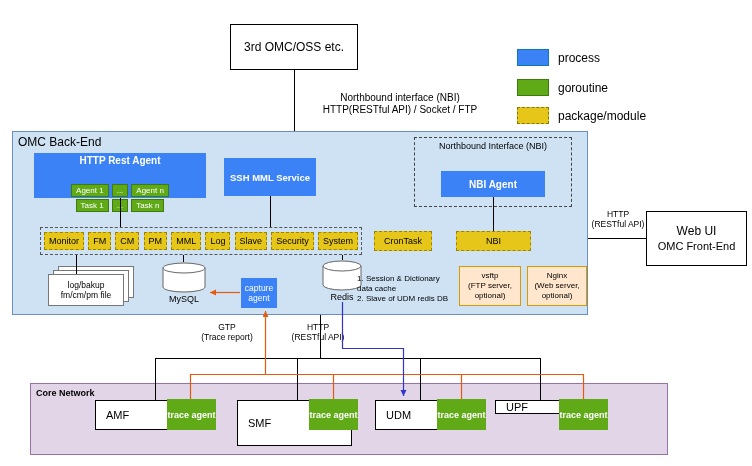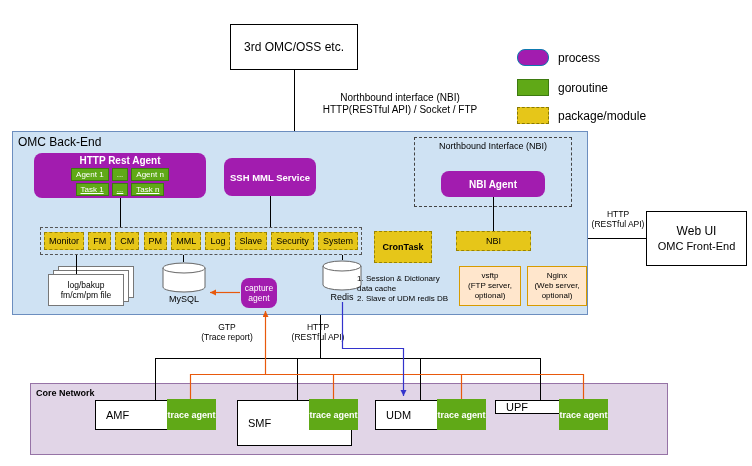--- a/index.html
+++ b/index.html
@@ -2,21 +2,21 @@
 <html><head>
 <meta charset="utf-8">
 <style>
   html,body{margin:0;padding:0;background:#fff;}
   *{box-sizing:border-box;}
   .canvas{position:relative;width:752px;height:466px;background:#fff;
           font-family:"Liberation Sans",sans-serif;color:#000;overflow:hidden;}
   .abs{position:absolute;}
   .center{display:flex;align-items:center;justify-content:center;text-align:center;}
   .col{flex-direction:column;}
-  .proc{background:#a21caf;color:#fff;border-radius:8px;}
+  .proc{background:#3b82f6;color:#fff;}
   .goro{background:#60a917;color:#fff;}
   .pkg{background:#e6c619;border:1px dashed #9a8400;color:#000;font-size:9px;
        padding:3px 4px;white-space:nowrap;line-height:10px;}
   .outline-box{background:#fff;border:1px solid #000;}
   .mini{font-size:8px;line-height:9px;padding:1px 4px;border:1px solid #3d7a10;white-space:nowrap;}
   .sheet{position:absolute;width:76px;height:32px;background:#fff;border:1px solid #777;}
   .legend-label{font-size:12px;}
   svg.overlay{position:absolute;left:0;top:0;pointer-events:none;}
 </style>
 </head>
@@ -38,26 +38,26 @@
   <div class="abs goro" style="left:517px;top:79px;width:32px;height:17px;border:1px solid #3d7a10;"></div>
   <div class="abs legend-label" style="left:558px;top:81px;">goroutine</div>
   <div class="abs" style="left:517px;top:107px;width:32px;height:17px;background:#e6c619;border:1px dashed #8a7a00;"></div>
   <div class="abs legend-label" style="left:558px;top:109px;">package/module</div>
 
   <div class="abs" style="left:12px;top:131px;width:576px;height:184px;background:#cfe2f3;border:1px solid #6c8ebf;"></div>
   <div class="abs" style="left:18px;top:135px;font-size:12px;">OMC Back-End</div>
 
   <div class="abs proc" style="left:34px;top:153px;width:172px;height:45px;padding-top:2px;">
     <div style="text-align:center;font-size:10px;font-weight:bold;">HTTP Rest Agent</div>
-    <div style="display:flex;justify-content:center;gap:3px;margin-top:2px;">
+    <div style="display:flex;justify-content:center;gap:3px;margin-top:18px;">
       <span class="mini goro">Agent 1</span>
       <span class="mini goro">...</span>
       <span class="mini goro">Agent n</span>
     </div>
-    <div style="display:flex;justify-content:center;gap:3px;margin-top:2px;text-decoration:underline;">
+    <div style="display:flex;justify-content:center;gap:3px;margin-top:2px;">
       <span class="mini goro">Task 1</span>
       <span class="mini goro">...</span>
       <span class="mini goro">Task n</span>
     </div>
   </div>
 
   <div class="abs proc center" style="left:224px;top:158px;width:92px;height:38px;font-size:9.5px;font-weight:bold;">
     <span>SSH MML Service</span>
   </div>
 
@@ -72,21 +72,21 @@
     <span class="pkg">Monitor</span>
     <span class="pkg">FM</span>
     <span class="pkg">CM</span>
     <span class="pkg">PM</span>
     <span class="pkg">MML</span>
     <span class="pkg">Log</span>
     <span class="pkg">Slave</span>
     <span class="pkg">Security</span>
     <span class="pkg">System</span>
   </div>
-  <div class="abs pkg" style="left:374px;top:231px;width:58px;height:32px;padding:0;display:flex;align-items:center;justify-content:center;font-weight:bold;">CronTask</div>
+  <div class="abs pkg" style="left:374px;top:231px;width:58px;height:20px;padding:0;display:flex;align-items:center;justify-content:center;">CronTask</div>
   <div class="abs pkg" style="left:456px;top:231px;width:75px;height:20px;padding:0;display:flex;align-items:center;justify-content:center;">NBI</div>
 
   <div class="abs" style="left:48px;top:266px;width:88px;height:44px;">
     <div class="sheet" style="left:10px;top:0;"></div>
     <div class="sheet" style="left:5px;top:4px;"></div>
     <div class="sheet center col" style="left:0;top:8px;font-size:8.5px;line-height:10px;">
       <div>log/bakup</div>
       <div>fm/cm/pm file</div>
     </div>
   </div>

